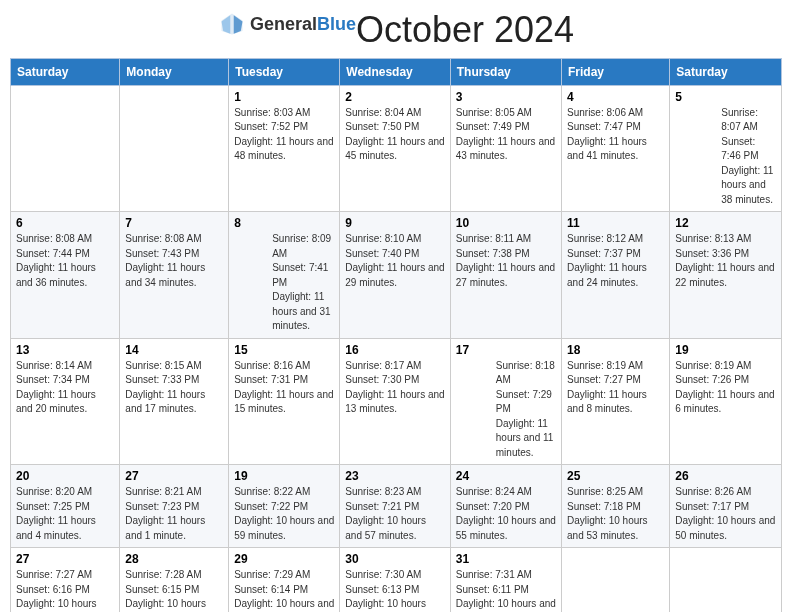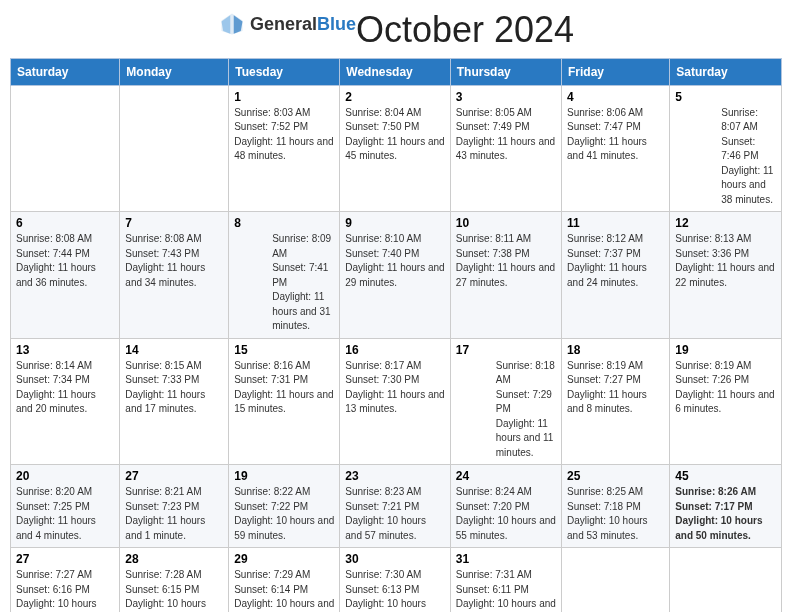--- a/index.html
+++ b/index.html
@@ -268,22 +268,22 @@
 Sunset: 7:20 PM
 Daylight: 10 hours and 55 minutes.</div>
         </td>
         <td>
           <span class="day-num">25</span>
           <div class="day-info" style="white-space: pre-line;">Sunrise: 8:25 AM
 Sunset: 7:18 PM
 Daylight: 10 hours and 53 minutes.</div>
         </td>
         <td>
-          <span class="day-num">45</span>
-          <div class="day-info" style="white-space: pre-line; font-weight: bold;">Sunrise: 8:26 AM
+          <span class="day-num">26</span>
+          <div class="day-info" style="white-space: pre-line;">Sunrise: 8:26 AM
 Sunset: 7:17 PM
 Daylight: 10 hours and 50 minutes.</div>
         </td>
       </tr>
       <tr>
         <td>
           <span class="day-num">27</span>
           <div class="day-info" style="white-space: pre-line;">Sunrise: 7:27 AM
 Sunset: 6:16 PM
 Daylight: 10 hours and 48 minutes.</div>

